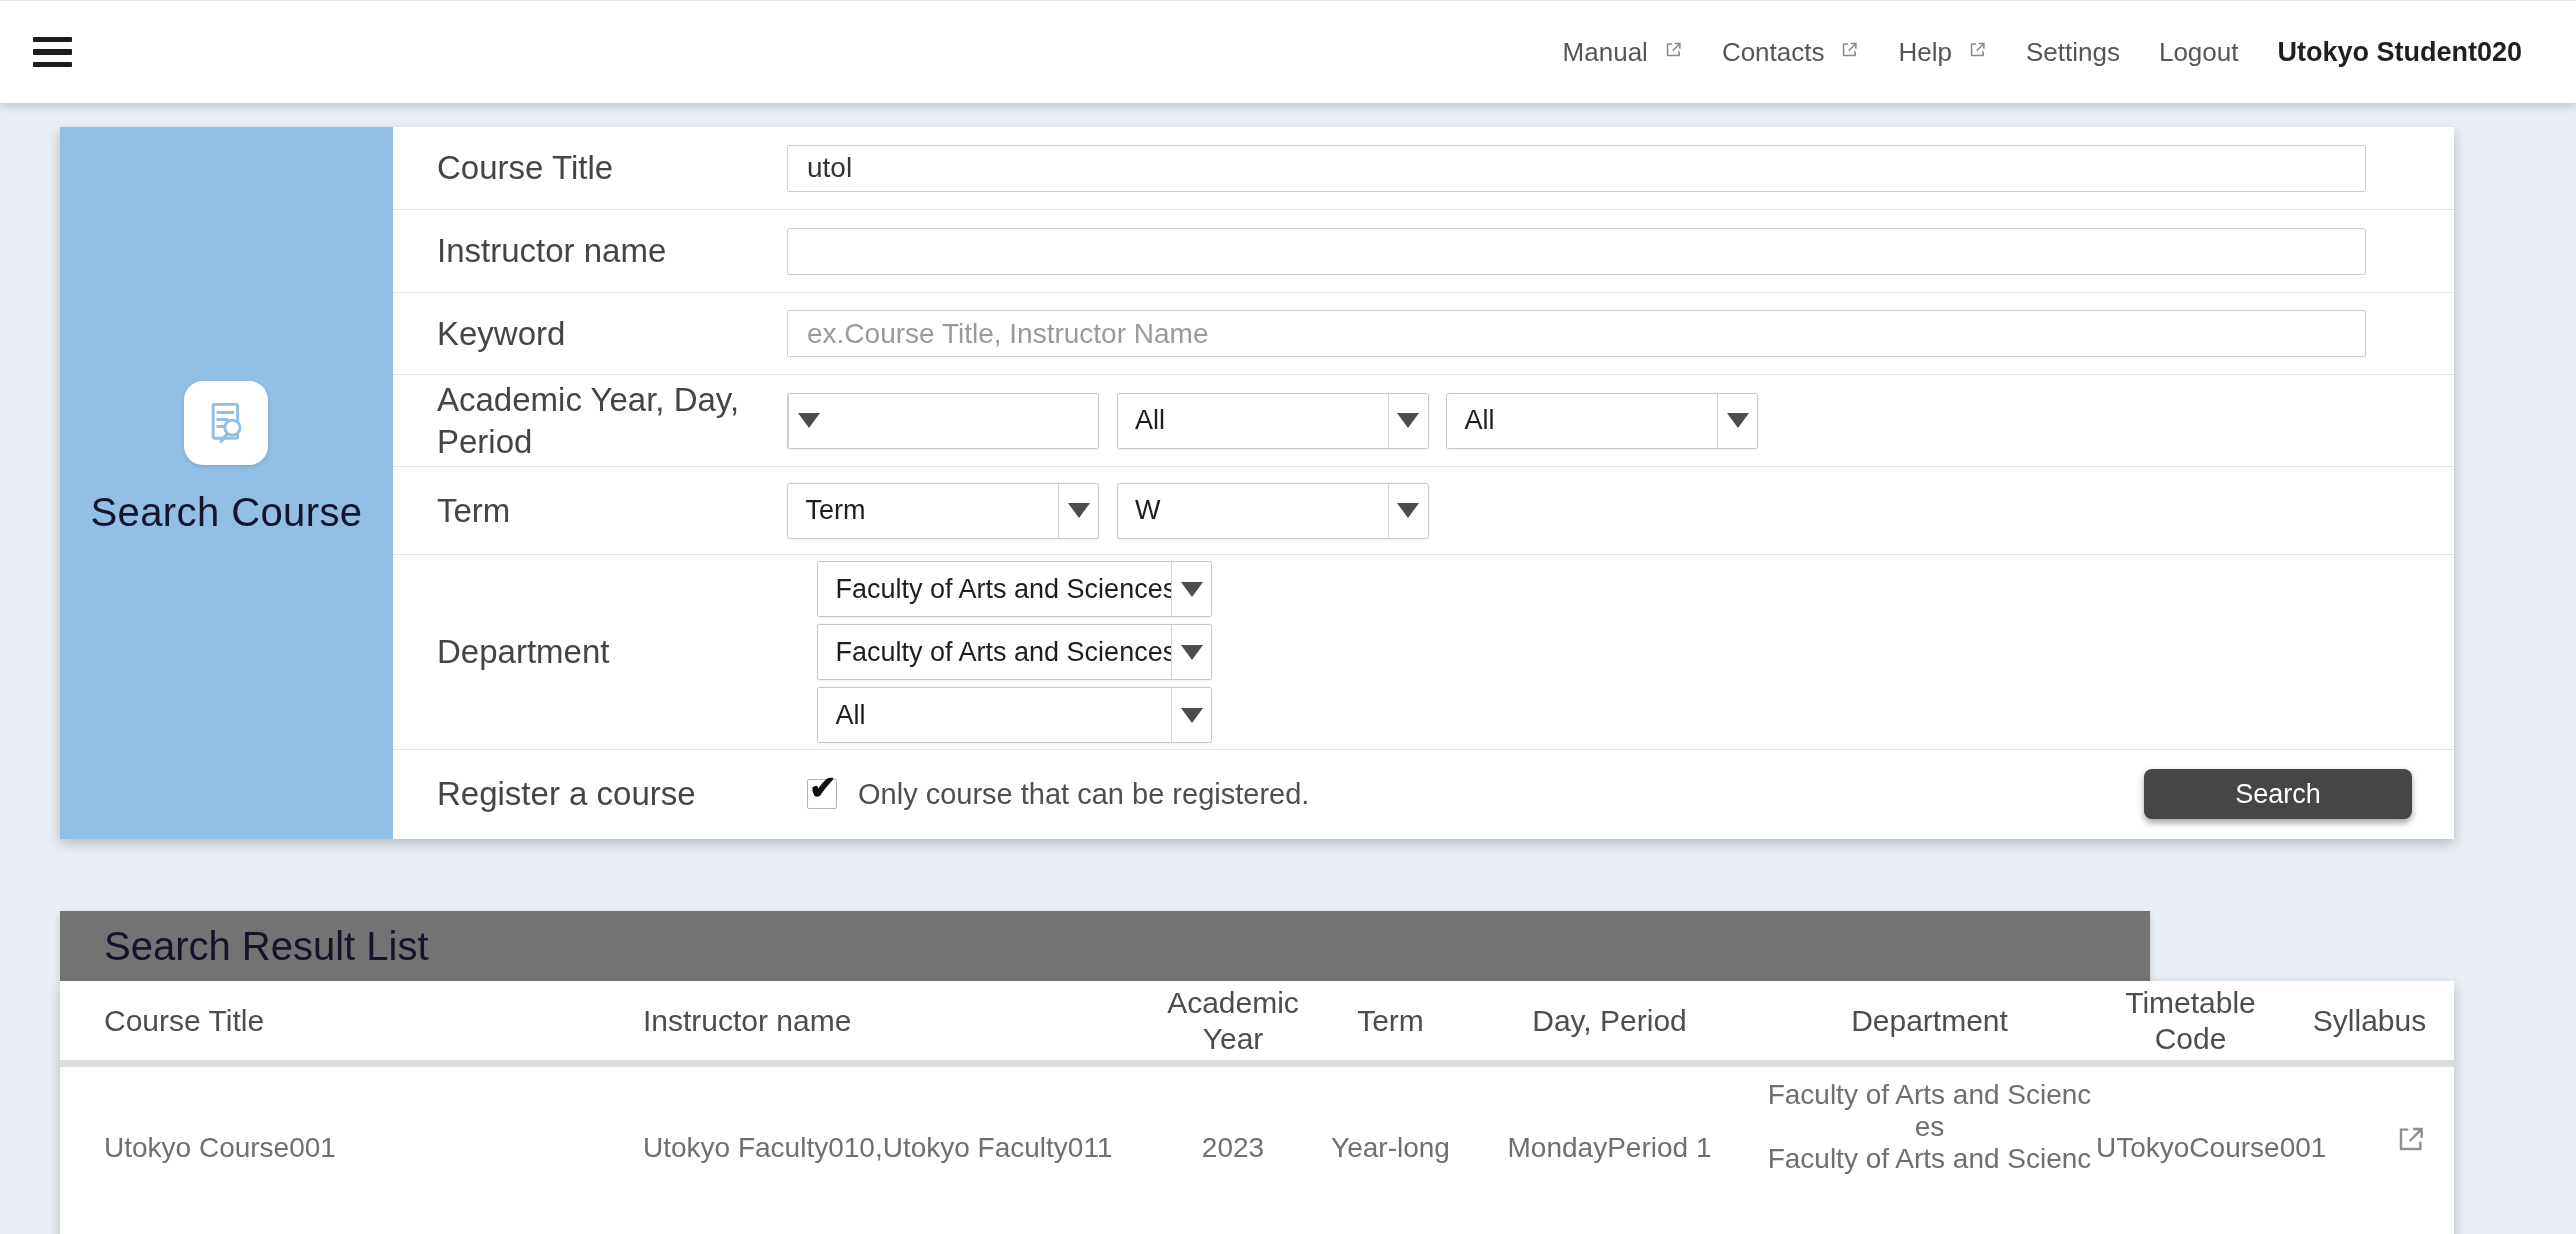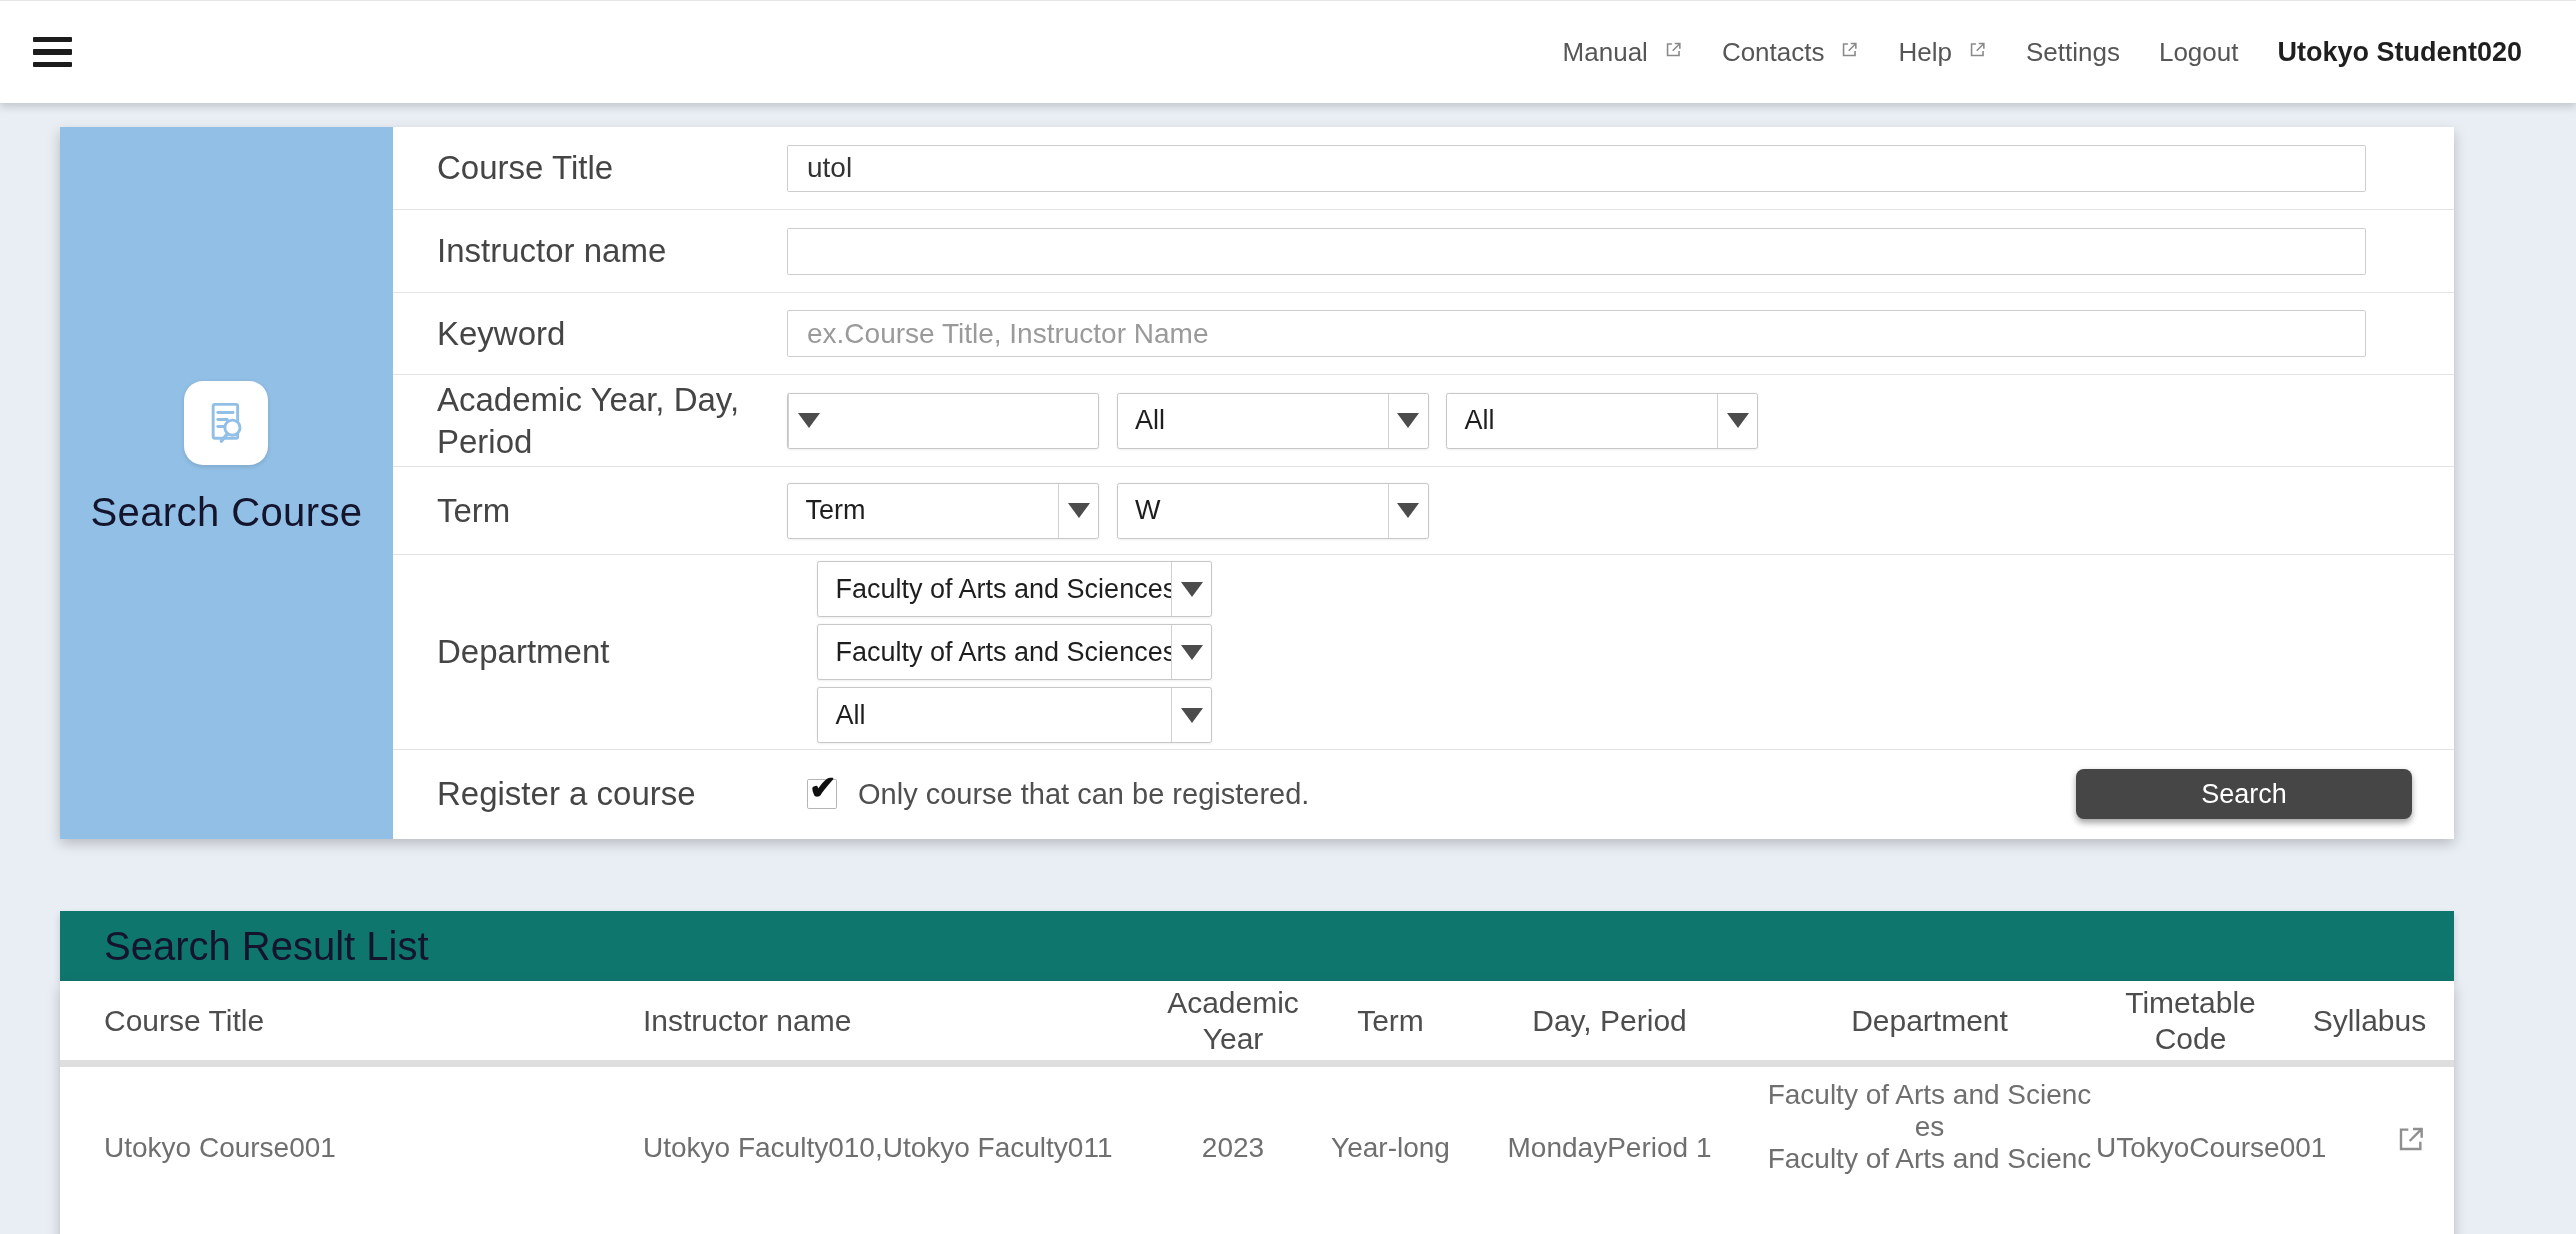--- a/index.html
+++ b/index.html
@@ -97,31 +97,31 @@
     border: 1.8px solid #b5b5b5; border-radius: 1.8px; background: #fff;
     position: relative; cursor: pointer; flex: 0 0 30px;
   }
   .checkbox .mark {
     position: absolute; left: 0.9px; top: -8.8px;
     font-size: 33px; font-weight: bold; color: #101010; line-height: 1;
   }
   .check-label { font-size: 29px; color: #4f4f4f; margin-left: 21px; }
   .search-btn {
     position: absolute; right: 42px; top: 50%; transform: translateY(-50%);
-    width: 336px; height: 50px;
+    width: 268px; height: 50px;
     background: #464646; color: #ffffff; font-size: 27px;
     border: none; border-radius: 8px; cursor: pointer;
     box-shadow: 0 3.5px 6.1px rgba(0,0,0,0.35);
     font-family: "Liberation Sans", sans-serif;
   }
 
   
   .result-banner {
-    position: absolute; left: 60px; top: 911px; width: 2394px; height: 70px;
-    background: #0f766e; display: flex; align-items: center;
+    position: absolute; left: 60px; top: 911px; width: 2090px; height: 70px;
+    background: #737373; display: flex; align-items: center;
     padding-left: 44px; font-size: 40px; color: #14142c;
     box-shadow: 0 2.6px 7px rgba(0,0,0,0.15);
   }
   .result-panel {
     position: absolute; left: 60px; top: 981px; width: 2394px; height: 421px;
     background: #ffffff; box-shadow: 0 5.3px 12.3px rgba(0,0,0,0.22);
   }
   .result-count {
     height: 79px; display: flex; align-items: center; justify-content: flex-end;
     padding-right: 48px; font-size: 37px; color: #666666;

